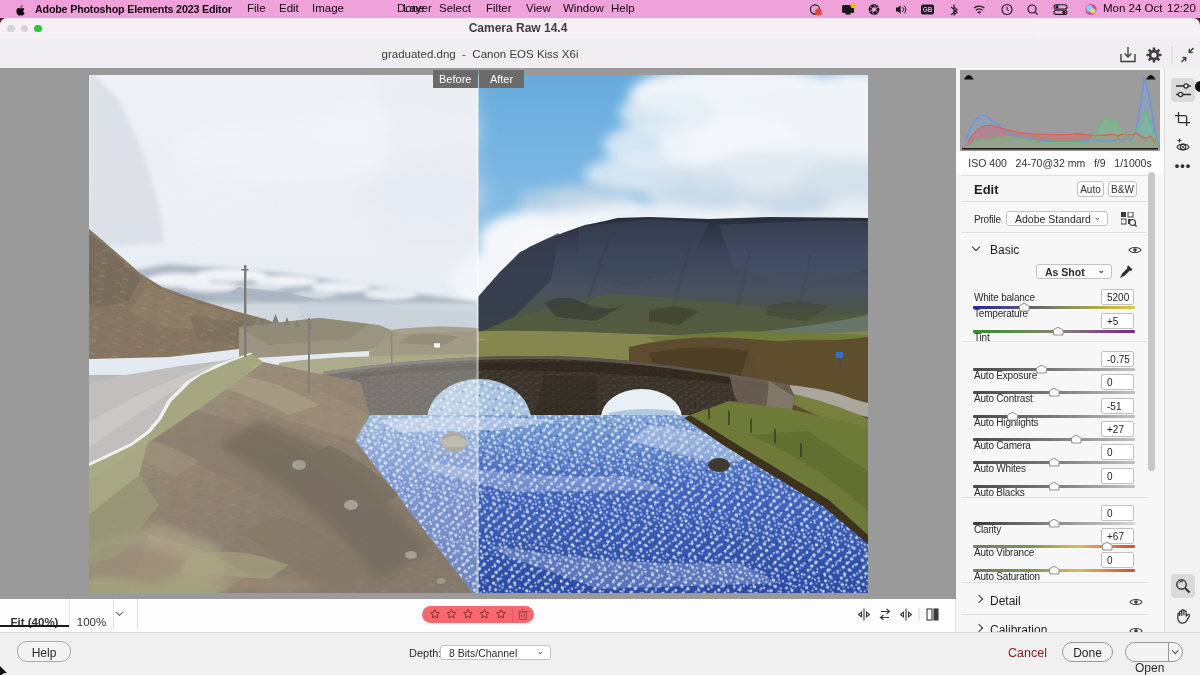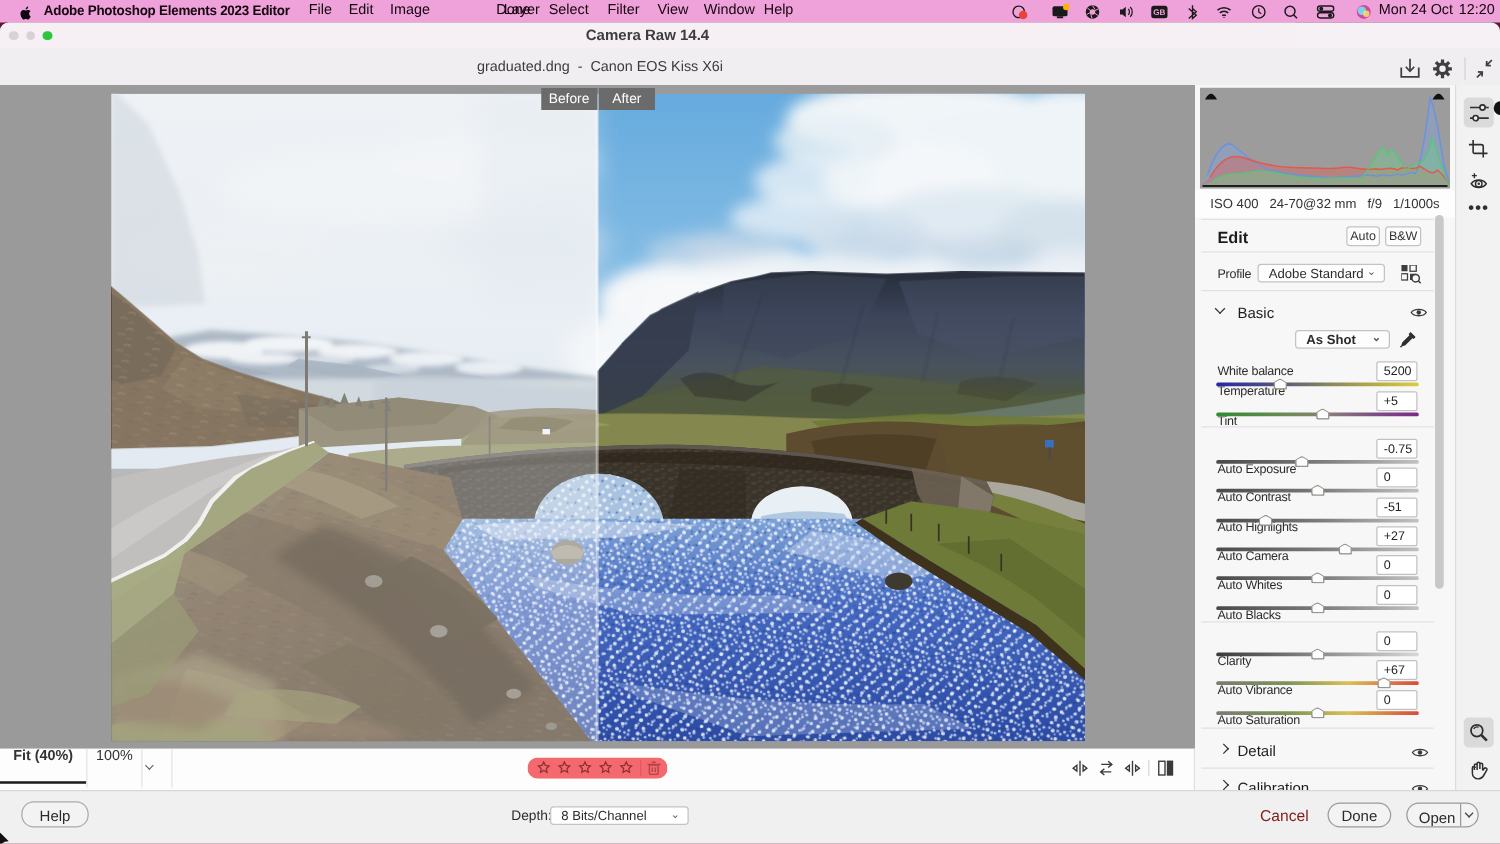--- a/index.html
+++ b/index.html
@@ -67,21 +67,21 @@
   #sbar { position:absolute; left:205px; top:104px; width:7px; height:299px; background:#c9c8c8; border-radius:3.5px; }
   .tool { position:absolute; left:6px; width:24px; height:24px; text-align:center; padding-top:4px; }
   .tool.active { background:#dbdada; border-radius:4px; }
   #notch { position:absolute; right:-1px; top:13px; width:6px; height:11px;
     border-radius:6px 0 0 6px; background:#111; }
 
   
   #zoomrow { position:absolute; left:0; top:581px; width:956px; height:33px; background:#fdfdfd; border-right:1px solid #e2e1e1; }
   #bottombar { position:absolute; left:0; top:614px; width:1200px; height:43px; background:#f1f0f0;
     border-top:1px solid #d8d7d7; }
-  .tab { position:absolute; top:0; height:28px; font-size:11.5px; color:#333; text-align:center; padding-top:0; }
+  .tab { position:absolute; top:0; height:28px; font-size:11.5px; color:#333; text-align:center; padding-top:17px; }
   .pill { position:absolute; border:1px solid #9a9999; border-radius:10px; background:#f4f3f3;
     font-size:12px; color:#2a2a2a; text-align:center; }
 </style>
 </head>
 <body>
 <div id="screen">
   <div id="menubar">
     <svg class="item" style="left:14px; top:3.5px;" width="13" height="13" viewBox="0 0 13 13">
       <path fill="#120310" d="M9.3 6.9c0-1.3 1.05-1.9 1.1-1.94-.6-.9-1.54-1.02-1.87-1.03-.8-.08-1.55.47-1.95.47-.4 0-1.02-.46-1.68-.45-.87.01-1.66.5-2.1 1.27-.9 1.55-.23 3.84.64 5.1.43.62.93 1.31 1.59 1.29.64-.03.88-.41 1.65-.41.77 0 .99.41 1.66.4.69-.01 1.12-.63 1.54-1.25.48-.71.68-1.4.69-1.44-.02-.01-1.32-.5-1.27-2.01z"></path>
       <path fill="#120310" d="M8.03 2.88c.35-.43.59-1.02.52-1.62-.5.02-1.12.34-1.48.77-.33.38-.61.99-.53 1.57.56.04 1.13-.28 1.49-.72z"></path>
@@ -659,21 +659,21 @@
           <rect x="79" y="3" width="4" height="11" fill="#3a3a3a"></rect>
         </g>
       </svg>
     </div>
     <div id="bottombar">
       <div class="pill" style="left:17px; top:8px; width:54px; height:21px; padding-top:3.5px; border-color:#aaa;">Help</div>
       <span style="position:absolute; left:409px; top:14px; font-size:11px; color:#2c2c2c;">Depth:</span>
       <div class="dd" style="left:440px; top:11.5px; width:111px; background:#fff;">8 Bits/Channel<span class="chev">⌄</span></div>
       <span style="position:absolute; left:1008px; top:13px; font-size:12.5px; color:#7f1d1d;">Cancel</span>
       <div class="pill" style="left:1062px; top:9px; width:51px; height:20px; padding-top:3px;">Done</div>
-      <div class="pill" style="left:1125px; top:9px; width:58px; height:20px; padding-top:4px;">
+      <div class="pill" style="left:1125px; top:9px; width:58px; height:20px; padding-top:18px;">
         <span style="position:absolute; left:9px;">Open</span>
         <span style="position:absolute; left:42px; top:0; width:1px; height:18px; background:#9a9999;"></span>
         <span class="chevron" style="left:46.5px; top:5px; width:4.5px; height:4.5px; border-color:#444; transform:rotate(45deg);"></span>
       </div>
       <svg style="position:absolute; left:0; top:33px;" width="10" height="10" viewBox="0 0 10 10">
         <path d="M0 10 L0 0 L7 7 L3.8 7.3 Z" fill="#111"></path>
       </svg>
     </div>
   </div>
 </div>

